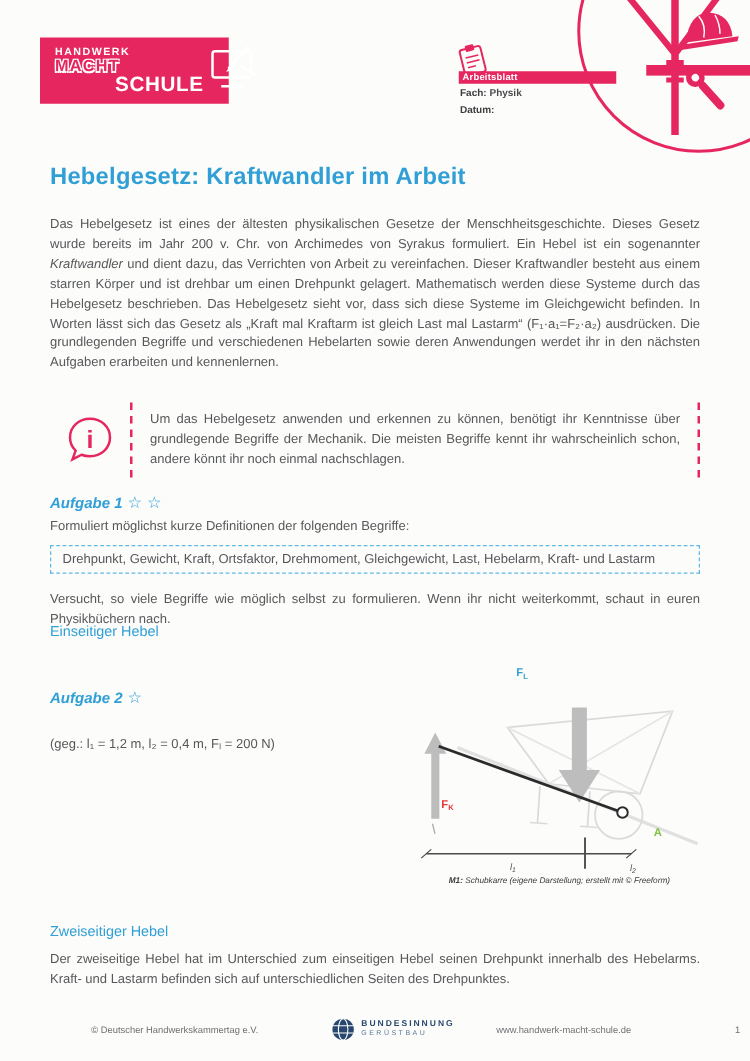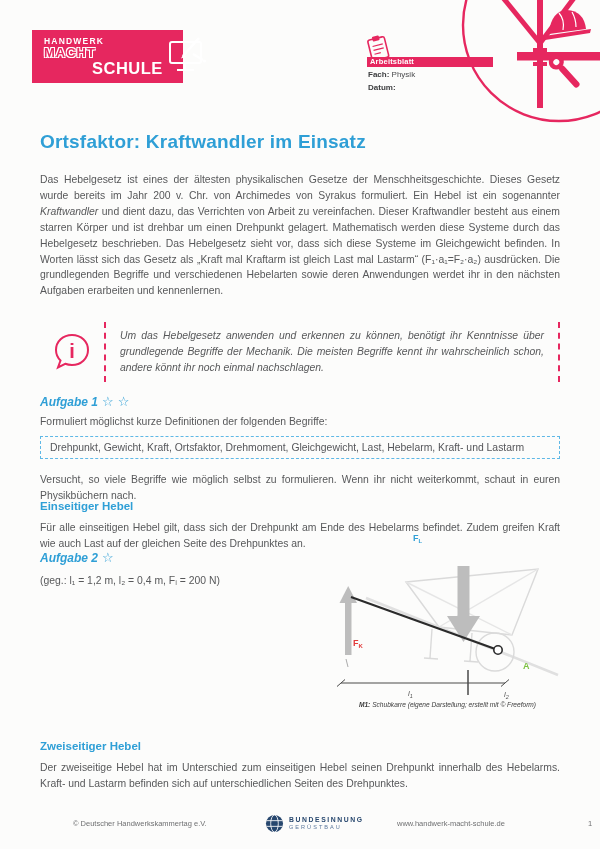--- a/index.html
+++ b/index.html
@@ -30,47 +30,47 @@
     margin:1px 0;
   }
   .logo-l3{color:#fff;font-weight:bold;font-size:16.5px;letter-spacing:.5px;margin-left:48px;}
   .logo-icon{flex:0 0 auto;}
   .clipboard{position:absolute;left:368px;top:34px;transform:rotate(-14deg);}
   .sheet-bar{
     position:absolute;left:367px;top:57px;width:126px;height:10px;
     background:var(--pink);color:#fff;font-size:7.5px;font-weight:bold;
     line-height:10px;padding-left:3px;letter-spacing:.2px;
   }
-  .meta{position:absolute;left:368px;font-size:8px;color:#4a4b4d;}
+  .meta{position:absolute;left:368px;font-size:8px;color:#4a4b4d;font-weight:bold;}
   .meta b{color:#3c3d3f;}
   .corner-art{position:absolute;right:0;top:0;}
   
   .block{position:absolute;left:40px;width:520px;}
   h1{font-size:19px;font-weight:bold;color:var(--blue);letter-spacing:.2px;}
-  h2{font-size:11.5px;font-weight:bold;color:var(--blue);margin-bottom:8px;}
+  h2{font-size:11.5px;font-weight:normal;color:var(--blue);margin-bottom:8px;}
   .task-head{font-size:12px;font-weight:bold;font-style:italic;color:var(--blue);margin-bottom:5px;}
   .star{font-style:normal;font-size:13px;color:var(--blue);margin-left:4px;font-weight:normal;}
   p.body{font-size:10.4px;line-height:15.9px;text-align:justify;}
   p.body-narrow{font-size:10.4px;line-height:15.4px;text-align:justify;}
   .em{font-style:italic;}
   
   .infobox{display:flex;align-items:center;}
   .infobox .icon-wrap{flex:0 0 64px;display:flex;justify-content:center;}
   .infobox .inner{
     flex:1;border-left:2px dashed var(--pink);border-right:2px dashed var(--pink);
     padding:6px 14px;
   }
   
   .terms-box{
     border:1.4px dashed #5fb8e6;padding:5px 9px;margin:6px 0 13px 0;
     font-size:10.4px;color:#55565a;
   }
   
   .task2-left{width:278px;}
-  .given{margin-top:8px;font-size:10.4px;text-align:left;}
+  .given{margin-top:22px;font-size:10.4px;text-align:left;}
   .diagram{position:absolute;left:320px;top:528px;}
   .caption{
     position:absolute;left:325px;top:701px;width:245px;text-align:center;
     font-size:6.6px;font-style:italic;color:#3c3c3c;
   }
   .caption b{font-style:italic;}
   
   .footer{position:absolute;left:40px;top:812px;width:520px;height:28px;font-size:7.5px;color:#6f7072;}
   .footer .copyright{position:absolute;left:33px;top:7px;}
   .footer .org{position:absolute;left:225px;top:2px;display:flex;align-items:center;gap:5px;}
@@ -139,51 +139,50 @@
     </g>
     <g transform="translate(112,74) rotate(-42)">
       <circle cx="0" cy="-16" r="7.5" fill="#e6275f"></circle>
       <circle cx="0" cy="-16" r="3" fill="#fcfcfb"></circle>
       <rect x="-3.2" y="-10" width="6.4" height="27" rx="3" fill="#e6275f"></rect>
     </g>
   </svg>
 </div>
 
 <div class="block" style="top:131px;">
-  <h1>Ortsfaktor: Kraftwandler im Einsatz</h1>
+  <h1>Hebelgesetz: Kraftwandler im Arbeit</h1>
 </div>
 
 <div class="block" style="top:172px;">
   <p class="body"><span>Das Hebelgesetz ist eines der ältesten physikalischen Gesetze der Menschheitsgeschichte. Dieses Gesetz wurde bereits im Jahr 200 v. Chr. von Archimedes von Syrakus formuliert. Ein Hebel ist ein sogenannter </span><span class="em">Kraftwandler</span><span> und dient dazu, das Verrichten von Arbeit zu vereinfachen. Dieser Kraftwandler besteht aus einem starren Körper und ist drehbar um einen Drehpunkt gelagert. Mathematisch werden diese Systeme durch das Hebelgesetz beschrieben. Das Hebelgesetz sieht vor, dass sich diese Systeme im Gleichgewicht befinden. In Worten lässt sich das Gesetz als „Kraft mal Kraftarm ist gleich Last mal Lastarm“ (F₁·a₁=F₂·a₂) ausdrücken. Die grundlegenden Begriffe und verschiedenen Hebelarten sowie deren Anwendungen werdet ihr in den nächsten Aufgaben erarbeiten und kennenlernen.</span></p>
 </div>
 
 <div class="block infobox" style="top:322px;">
   <div class="icon-wrap">
     <svg width="38" height="40" viewBox="0 0 38 40">
       <path d="M19,3 C28,3 35,9.5 35,18 C35,26.5 28,33 19,33 C16.5,33 14.2,32.6 12.2,31.8 L5,35.5 L7.5,28.5 C4.7,25.8 3,22.1 3,18 C3,9.5 10,3 19,3 Z" fill="none" stroke="#e6275f" stroke-width="2"></path>
       <text x="19" y="26" text-anchor="middle" font-size="20" font-weight="bold" fill="#e6275f">i</text>
     </svg>
   </div>
   <div class="inner">
-    <p class="body" style="text-align:justify;font-style:italic;">Um das Hebelgesetz anwenden und erkennen zu können, benötigt ihr Kenntnisse über grundlegende Begriffe der Mechanik. Die meisten Begriffe kennt ihr wahrscheinlich schon, andere könnt ihr noch einmal nachschlagen.</p>
+    <p class="body" style="text-align:justify;">Um das Hebelgesetz anwenden und erkennen zu können, benötigt ihr Kenntnisse über grundlegende Begriffe der Mechanik. Die meisten Begriffe kennt ihr wahrscheinlich schon, andere könnt ihr noch einmal nachschlagen.</p>
   </div>
 </div>
 
 <div class="block" style="top:394px;">
   <div class="task-head">
     <span>Aufgabe 1</span><span class="star">☆</span><span class="star">☆</span>
   </div>
   <p class="body">Formuliert möglichst kurze Definitionen der folgenden Begriffe:</p>
   <div class="terms-box">Drehpunkt, Gewicht, Kraft, Ortsfaktor, Drehmoment, Gleichgewicht, Last, Hebelarm, Kraft- und Lastarm</div>
   <p class="body">Versucht, so viele Begriffe wie möglich selbst zu formulieren. Wenn ihr nicht weiterkommt, schaut in euren Physikbüchern nach.</p>
 </div>
 
 <div class="block" style="top:500px;">
   <h2>Einseitiger Hebel</h2>
-  <p class="body">Für alle einseitigen Hebel gilt, dass sich der Drehpunkt am Ende des Hebelarms befindet. Zudem greifen Kraft wie auch Last auf der gleichen Seite des Drehpunktes an.</p>
 </div>
 
 <div class="block task2-left" style="top:550px;">
   <div class="task-head">
     <span>Aufgabe 2</span><span class="star">☆</span>
   </div>
   <p class="given">(geg.: l₁ = 1,2 m, l₂ = 0,4 m, Fₗ = 200 N)</p>
 </div>
 
 <div class="diagram">

